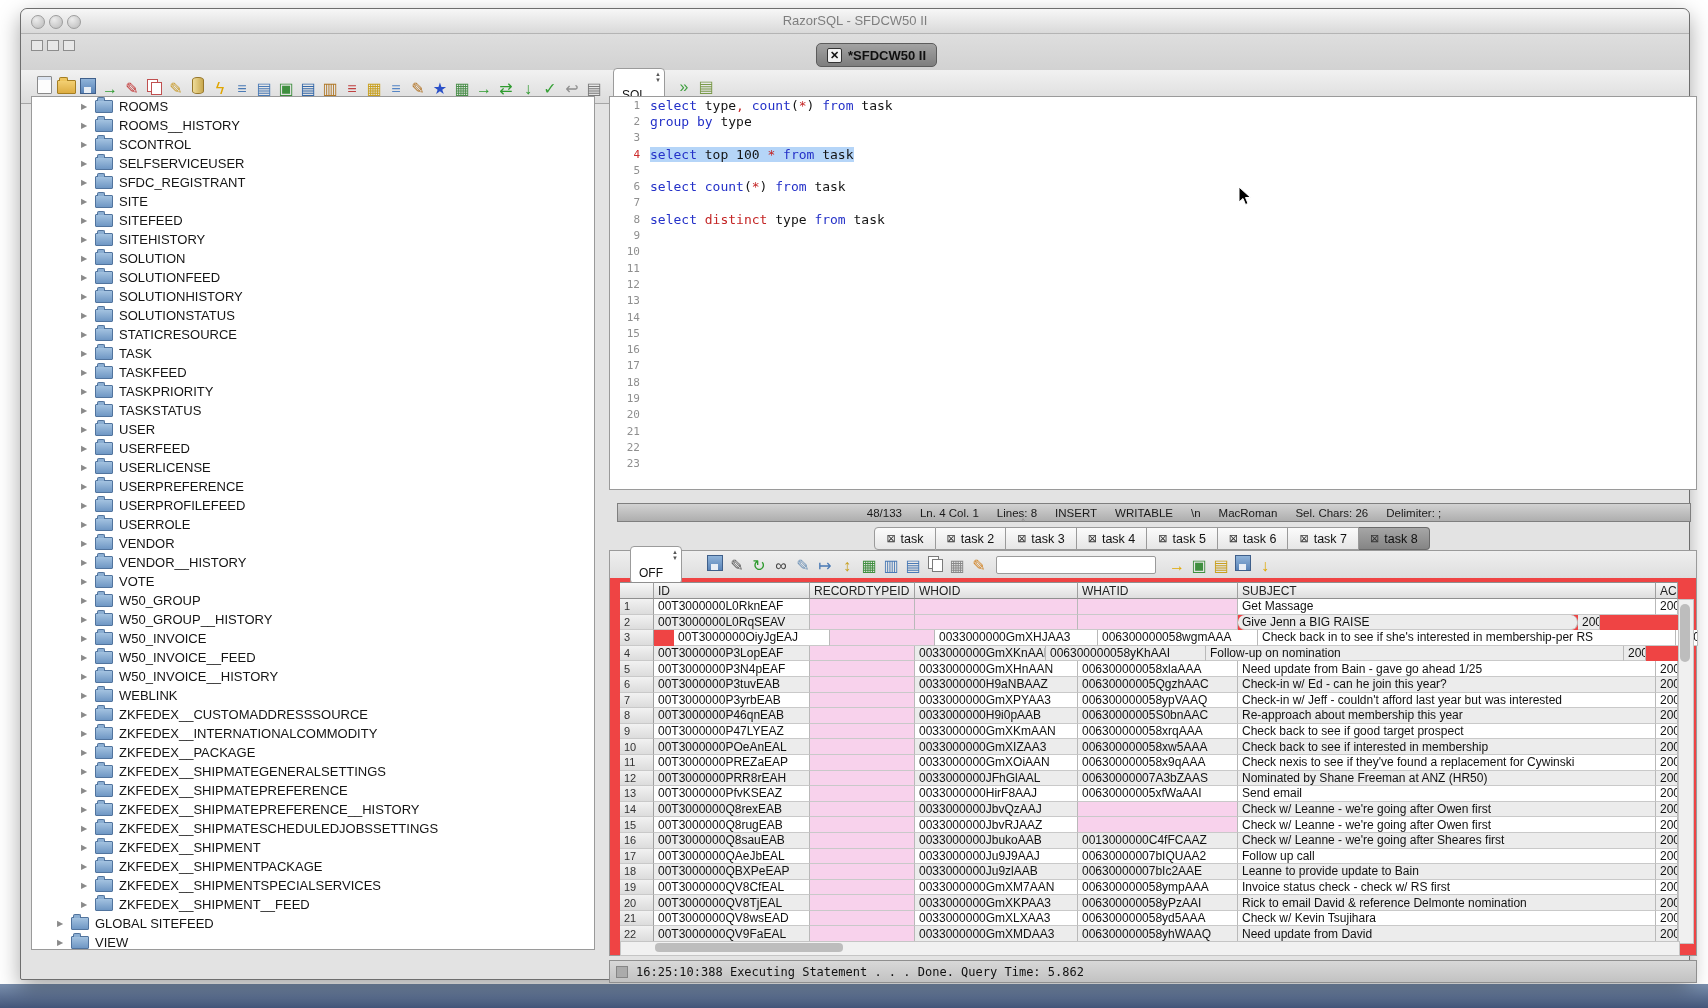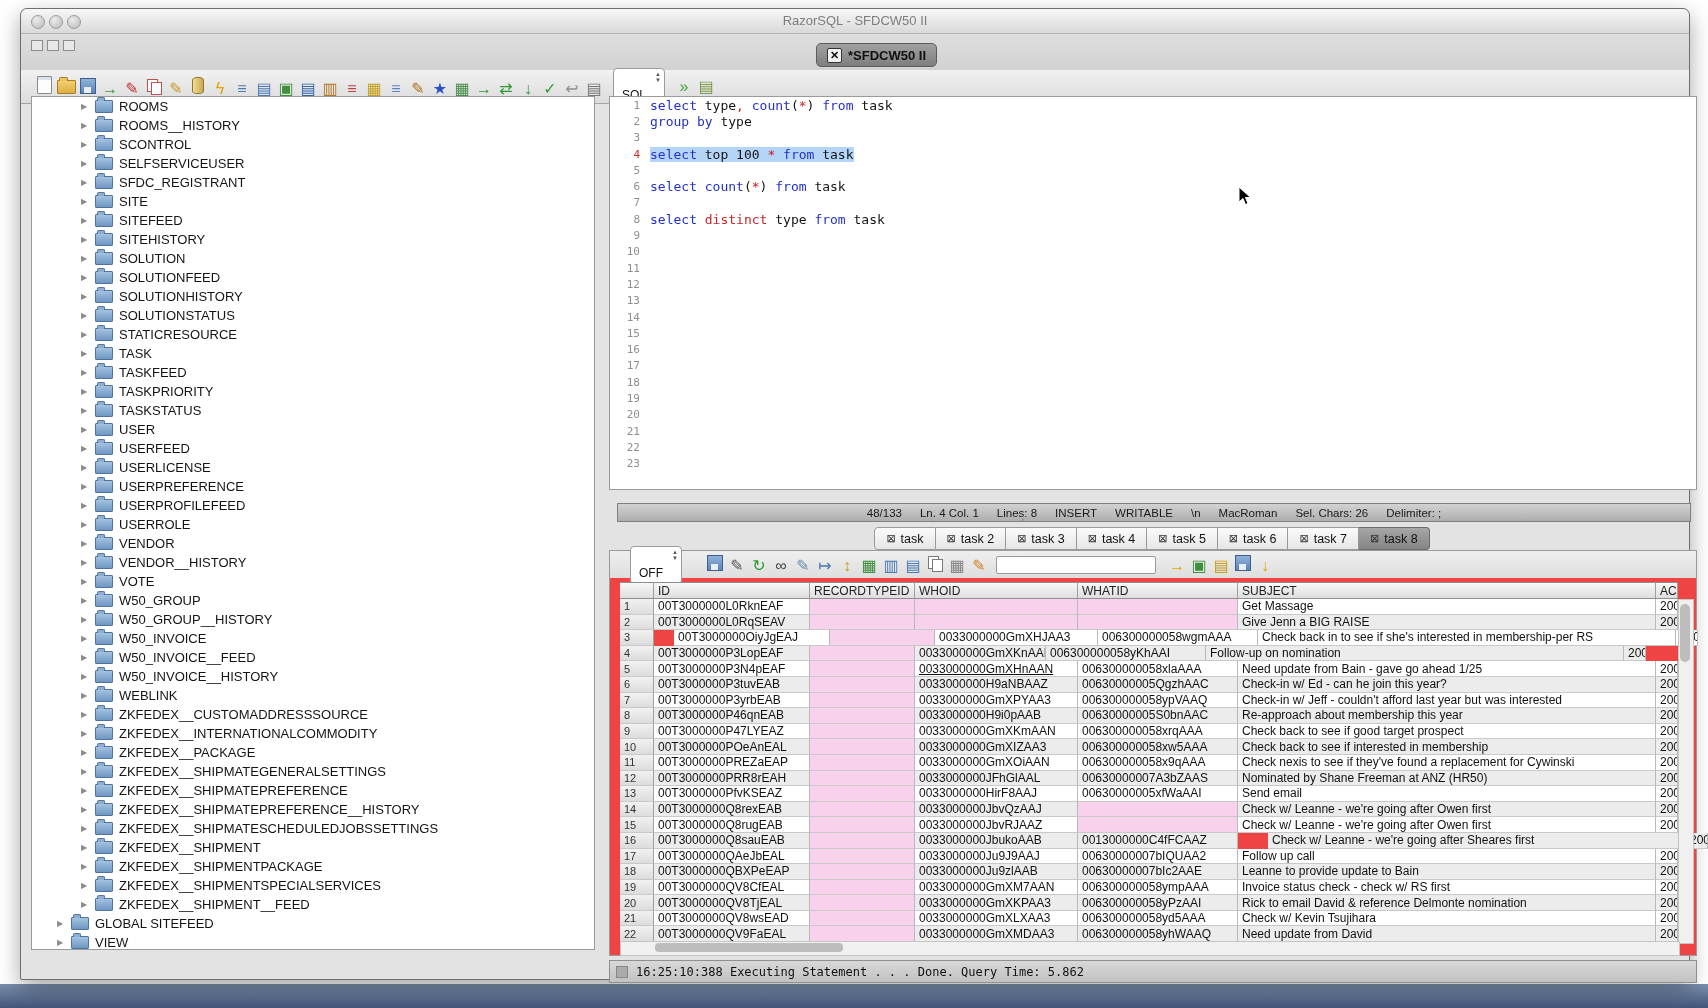--- a/index.html
+++ b/index.html
@@ -569,21 +569,21 @@
             <div class="dc null" style="width: 160px;"></div>
             <div class="dc" style="width: 418px;">Get Massage</div>
             <div class="dc" style="width: 22px;">200</div>
           </div>
           <div class="drow even">
             <div class="gc" style="width: 34px;">2</div>
             <div class="dc" style="width: 156px;">00T3000000L0RqSEAV</div>
             <div class="dc null" style="width: 105px;"></div>
             <div class="dc null" style="width: 163px;"></div>
             <div class="dc null" style="width: 160px;"></div>
-            <div class="dc" style="width: 418px;">Give Jenn a BIG RAISE</div>
+            <div class="dc" style="width: 340px; border-radius: 7px;">Give Jenn a BIG RAISE</div>
             <div class="dc" style="width: 22px;">200</div>
           </div>
           <div class="drow odd">
             <div class="gc" style="width: 34px;">3</div>
             <div class="dc" style="width: 156px; margin-left: 20px;">00T3000000OiyJgEAJ</div>
             <div class="dc null" style="width: 105px;"></div>
             <div class="dc" style="width: 163px;">0033000000GmXHJAA3</div>
             <div class="dc" style="width: 160px;">006300000058wgmAAA</div>
             <div class="dc" style="width: 418px;">Check back in to see if she's interested in membership-per RS</div>
             <div class="dc" style="width: 22px;">200</div>
@@ -594,21 +594,21 @@
             <div class="dc null" style="width: 105px;"></div>
             <div class="dc" style="width: 131px;">0033000000GmXKnAAN</div>
             <div class="dc" style="width: 160px;">006300000058yKhAAI</div>
             <div class="dc" style="width: 418px;">Follow-up on nomination</div>
             <div class="dc" style="width: 22px;">200</div>
           </div>
           <div class="drow odd">
             <div class="gc" style="width: 34px;">5</div>
             <div class="dc" style="width: 156px;">00T3000000P3N4pEAF</div>
             <div class="dc null" style="width: 105px;"></div>
-            <div class="dc" style="width: 163px; text-decoration: underline;">0033000000GmXHnAAN</div>
+            <div class="dc" style="width: 163px;">0033000000GmXHnAAN</div>
             <div class="dc" style="width: 160px;">006300000058xlaAAA</div>
             <div class="dc" style="width: 418px;">Need update from Bain - gave go ahead 1/25</div>
             <div class="dc" style="width: 22px;">200</div>
           </div>
           <div class="drow even">
             <div class="gc" style="width: 34px;">6</div>
             <div class="dc" style="width: 156px;">00T3000000P3tuvEAB</div>
             <div class="dc null" style="width: 105px;"></div>
             <div class="dc" style="width: 163px;">0033000000H9aNBAAZ</div>
             <div class="dc" style="width: 160px;">00630000005QgzhAAC</div>
@@ -695,21 +695,21 @@
             <div class="dc null" style="width: 160px;"></div>
             <div class="dc" style="width: 418px;">Check w/ Leanne - we're going after Owen first</div>
             <div class="dc" style="width: 22px;">200</div>
           </div>
           <div class="drow even">
             <div class="gc" style="width: 34px;">16</div>
             <div class="dc" style="width: 156px;">00T3000000Q8sauEAB</div>
             <div class="dc null" style="width: 105px;"></div>
             <div class="dc" style="width: 163px;">0033000000JbukoAAB</div>
             <div class="dc" style="width: 160px;">0013000000C4fFCAAZ</div>
-            <div class="dc" style="width: 418px; margin-left: 30px;">Check w/ Leanne - we're going after Sheares first</div>
+            <div class="dc" style="width: 418px;">Check w/ Leanne - we're going after Sheares first</div>
             <div class="dc" style="width: 22px;">200</div>
           </div>
           <div class="drow odd">
             <div class="gc" style="width: 34px;">17</div>
             <div class="dc" style="width: 156px;">00T3000000QAeJbEAL</div>
             <div class="dc null" style="width: 105px;"></div>
             <div class="dc" style="width: 163px;">0033000000Ju9J9AAJ</div>
             <div class="dc" style="width: 160px;">00630000007bIQUAA2</div>
             <div class="dc" style="width: 418px;">Follow up call</div>
             <div class="dc" style="width: 22px;">200</div>

